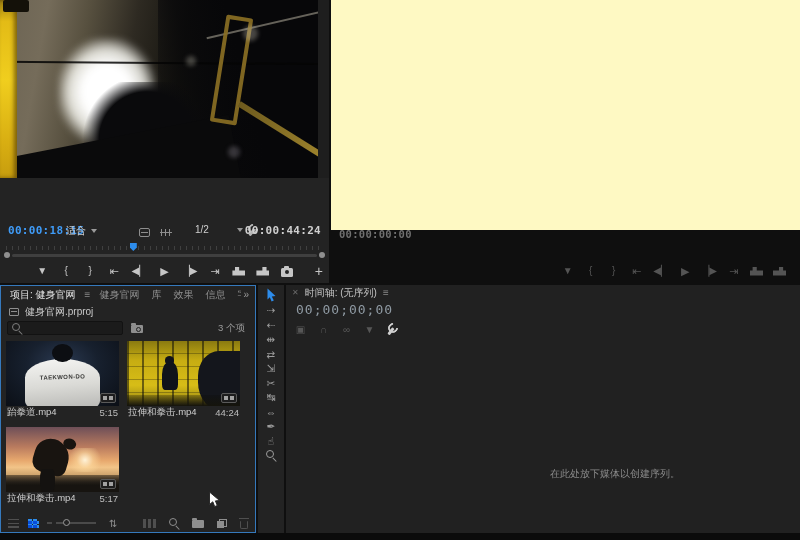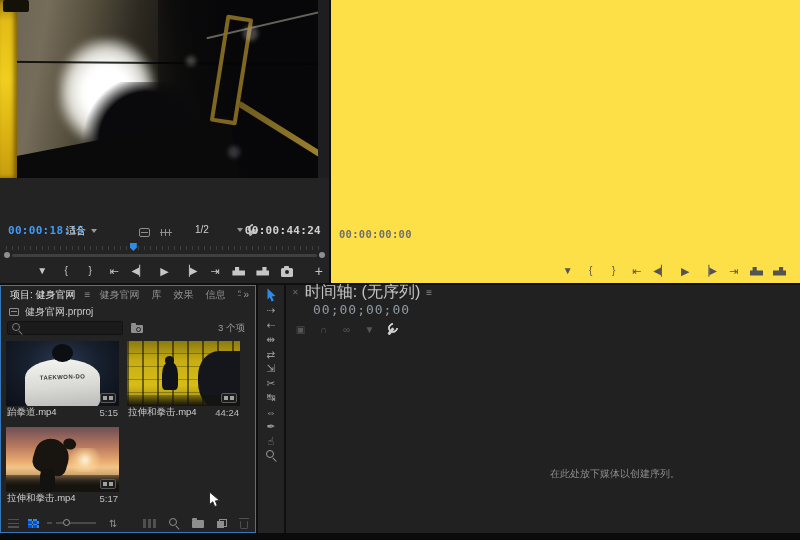--- a/index.html
+++ b/index.html
@@ -37,21 +37,21 @@
   .scrollbar{position:absolute;left:4px;right:4px;top:251px;height:8px;display:flex;align-items:center;gap:2px;}
   .sdot{width:6px;height:6px;border-radius:50%;background:#8f8f8f;}
   .sbar{flex:1;height:3px;background:#3f3f3f;border-radius:2px;}
   .transport{position:absolute;left:0;right:0;top:261px;height:20px;display:flex;align-items:center;justify-content:center;gap:11px;color:#c6c6c6;}
   .transport.dim{color:#545454;justify-content:flex-end;padding-right:14px;gap:10px;}
   .tbtn{display:inline-flex;align-items:center;justify-content:center;min-width:13px;height:16px;font-size:10px;line-height:1;cursor:default;}
   .tbtn .gly{font-size:10px;}
   .tbtn .gly.big{font-size:11px;}
   .plusbtn{position:absolute;right:6px;top:261px;height:20px;display:flex;align-items:center;font-size:14px;color:#c6c6c6;}
   
-  #program-monitor{left:331px;top:0;width:469px;height:283px;background:#fde047;}
+  #program-monitor{left:331px;top:0;width:469px;height:230px;background:#fef9c3;}
   #prog-tc{position:absolute;left:8px;top:228px;font-size:10.5px;font-weight:bold;color:#6f6f6f;letter-spacing:.3px;}
   
   #project-panel{left:0;top:285px;width:256px;height:248px;border:1px solid #3579bd;background:#232323;}
   #proj-tabs{display:flex;align-items:center;height:17px;padding:0 4px;gap:2px;overflow:hidden;}
   .ptab{font-size:10px;color:#8f8f8f;padding:2px 5px;white-space:nowrap;}
   .ptab.active{color:#e2e2e2;}
   .ptab.clip{max-width:15px;overflow:hidden;padding-right:0;}
   .pmenu{color:#8a8a8a;font-size:10px;margin:0 2px;}
   .overflow{margin-left:auto;color:#9a9a9a;font-size:10px;padding-right:2px;}
   #proj-file-row{display:flex;align-items:center;gap:6px;height:15px;padding:0 8px;color:#c9c9c9;font-size:10px;margin-top:1px;}
@@ -93,23 +93,23 @@
   .zoomslider::before{content:'';position:absolute;left:-9px;top:0;width:5px;height:2px;background:#4a4a4a;}
   .zoomslider .knob{position:absolute;left:7px;top:-3px;width:7px;height:7px;border:1.5px solid #9a9a9a;border-radius:50%;background:#232323;}
   
   #tools-panel{left:258px;top:285px;width:26px;height:248px;display:flex;flex-direction:column;align-items:center;padding-top:4px;gap:1px;}
   .tool{width:20px;height:13.5px;display:flex;align-items:center;justify-content:center;color:#9c9c9c;font-size:11px;line-height:1;cursor:default;}
   .tool .gly{font-size:10.5px;}
   
   #timeline-panel{left:286px;top:285px;width:514px;height:248px;background:#212121;}
   #tl-tabrow{display:flex;align-items:center;height:15px;padding:0 6px;gap:6px;}
   #tl-close{color:#6a6a6a;font-size:8px;}
-  #tl-tab{color:#c3c3c3;font-size:16px;}
+  #tl-tab{color:#c3c3c3;font-size:10px;}
   #tl-menu{color:#8a8a8a;font-size:10px;}
-  #tl-timecode{position:absolute;left:10px;top:17px;font-size:13px;color:#8f9aa3;letter-spacing:1px;margin-left:17px;}
+  #tl-timecode{position:absolute;left:10px;top:17px;font-size:13px;color:#8f9aa3;letter-spacing:1px;}
   #tl-icons{position:absolute;left:8px;top:37px;display:flex;align-items:center;gap:10px;color:#565656;}
   #tl-icons .tbtn.bright{color:#cfcfcf;}
   #tl-drop{position:absolute;left:0;right:0;top:52px;bottom:0;}
   #tl-message{position:absolute;left:264px;top:130px;font-size:10px;color:#8a8a8a;}
   #bottom-strip{position:absolute;left:0;right:0;top:533px;height:7px;background:#0b0b0b;}
   
   .ic{display:inline-block;position:relative;color:inherit;}
   .ic-insert,.ic-lift{width:13px;height:9px;background:currentColor;clip-path:polygon(0 45%,20% 45%,20% 0,52% 0,52% 45%,100% 45%,100% 100%,0 100%);}
   .ic-overwrite,.ic-extract{width:13px;height:9px;background:currentColor;clip-path:polygon(0 45%,46% 45%,46% 0,78% 0,78% 45%,100% 45%,100% 100%,0 100%);}
   .ic-export-frame{width:12px;height:9px;background:currentColor;border-radius:1.5px;margin-top:2px;}

